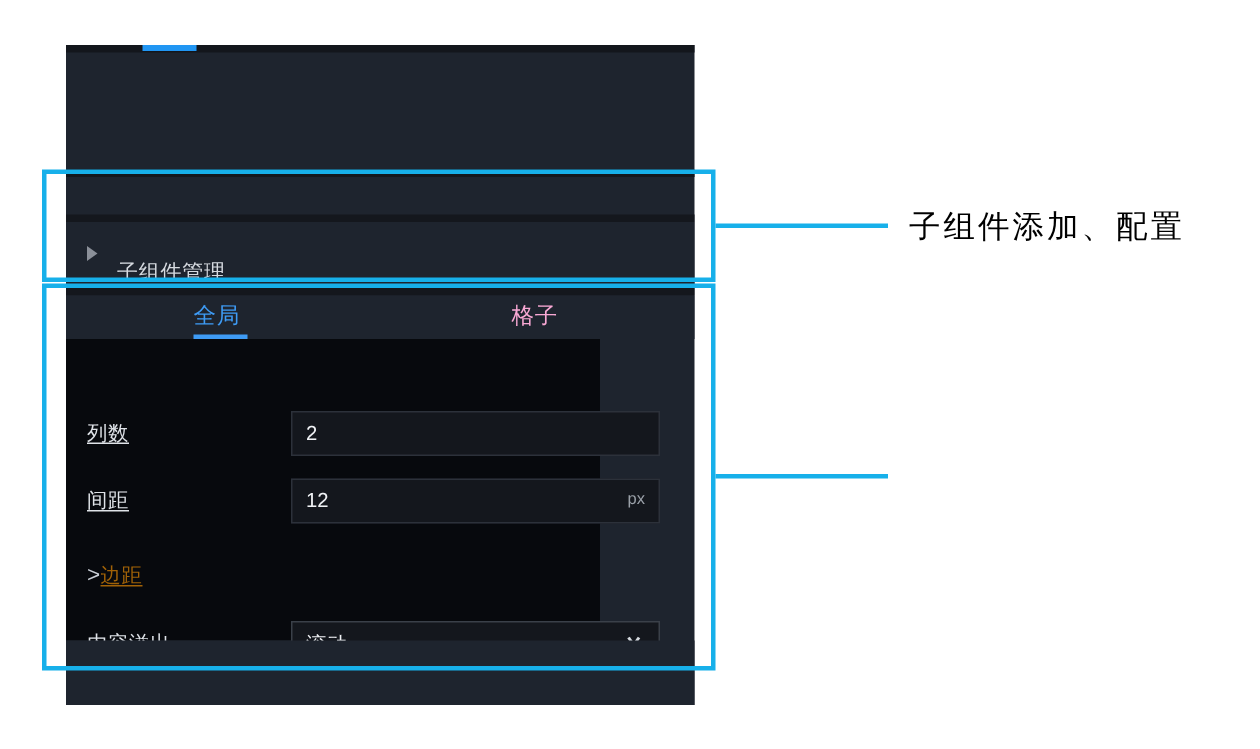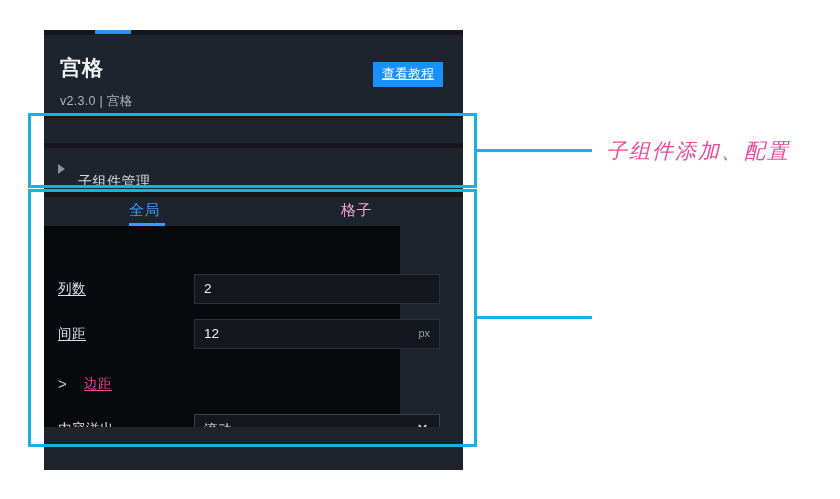--- a/index.html
+++ b/index.html
@@ -115,57 +115,51 @@
     background:#d7dbe0;
   }
   .chev:before{left:1px;transform:rotate(-35deg);transform-origin:top center;}
   .chev:after{right:1px;transform:rotate(35deg);transform-origin:top center;}
 
   .collapse-row{position:absolute;left:0;width:419px;height:26px;cursor:pointer;}
   .collapse-row .gt{
     position:absolute;left:14px;top:4px;font-size:15px;color:#c9ced6;
   }
   .collapse-row .txt{
-    position:absolute;left:40px;top:4px;font-size:13.5px;color:#ec4899;
+    position:absolute;left:23px;top:4px;font-size:13.5px;color:#a16207;
     text-decoration:underline;text-underline-offset:2px;letter-spacing:.5px;
   }
 
   .form-bottom{
     position:absolute;left:0;top:397px;width:419px;height:43px;
     background:#1e242e;
   }
 
   
   .hl{
     position:absolute;border:3px solid #17b0ea;box-sizing:border-box;
     pointer-events:none;
   }
   .leader{position:absolute;height:3px;background:#17b0ea;}
   .note{
-    position:absolute;color:#ec4899;font-size:21px;letter-spacing:2px;
+    position:absolute;color:#000000;font-size:21px;letter-spacing:2px;
     white-space:nowrap;
-    font-style:italic;
   }
 </style>
 </head>
 <body>
 
 <div class="root">
 
   <div class="panel">
 
     <div class="tabstrip">
       <div class="tabstrip-indicator"></div>
     </div>
 
-    <div class="panel-header">
-      <div class="panel-title">宫格</div>
-      <div class="panel-sub">v2.3.0 | 宫格</div>
-      <button class="tutorial-btn">查看教程</button>
-    </div>
 
     <div class="sep" style="top:83px"></div>
     <div class="sep" style="top:113px;height:5px"></div>
 
     <div class="section-child">
       <span class="arrow"></span>
       <span class="label">子组件管理</span>
     </div>
 
     <div class="sep" style="top:162px"></div>

